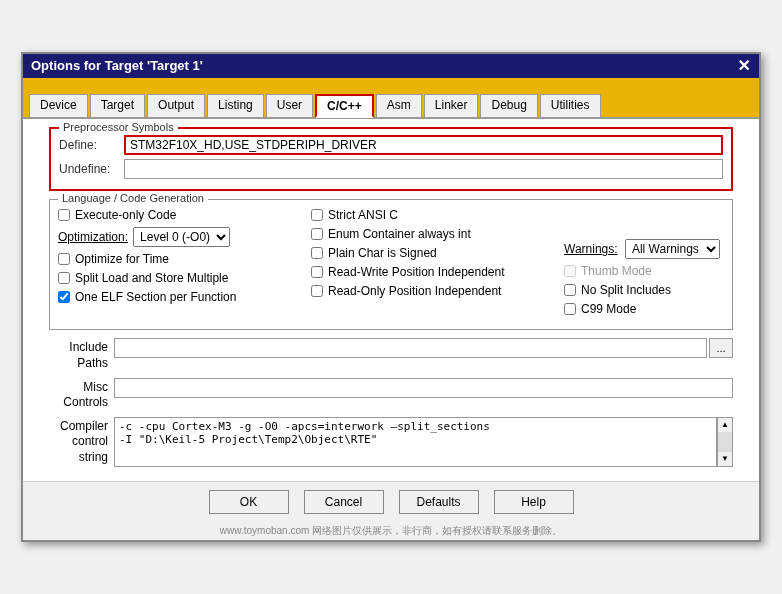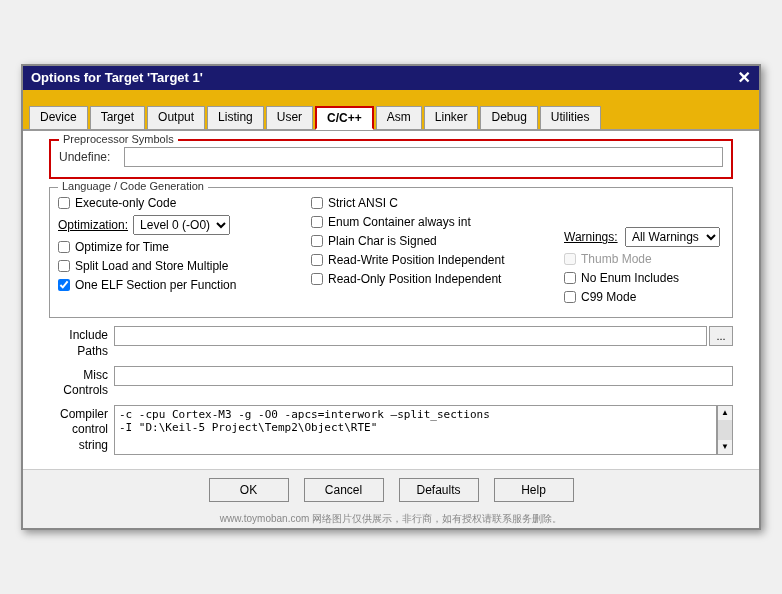--- a/index.html
+++ b/index.html
@@ -294,20 +294,24 @@
     <div class="tab">Linker</div>
     <div class="tab">Debug</div>
     <div class="tab">Utilities</div>
   </div>
 
   <div class="content">
 
     <div class="section-box highlight">
       <span class="section-label">Preprocessor Symbols</span>
       <div class="field-row">
+        <span class="field-label">Define:</span>
+        <input class="field-input highlight" type="text" value="STM32F10X_HD,USE_STDPERIPH_DRIVER" style="">
+      </div>
+      <div class="field-row">
         <span class="field-label">Undefine:</span>
         <input class="field-input" type="text" value="" style="">
       </div>
     </div>
 
     <div class="code-gen-box">
       <span class="code-gen-label">Language / Code Generation</span>
       <div class="code-gen-content">
 
         <div class="col-left">
@@ -368,21 +372,21 @@
               <option>All Warnings</option>
               <option>No Warnings</option>
             </select>
           </div>
           <div class="checkbox-row">
             <input type="checkbox" disabled="" style="">
             <span class="checkbox-label disabled-text">Thumb Mode</span>
           </div>
           <div class="checkbox-row">
             <input type="checkbox" style="">
-            <span class="checkbox-label">No Enum Includes</span>
+            <span class="checkbox-label">No Split Includes</span>
           </div>
           <div class="checkbox-row">
             <input type="checkbox" style="">
             <span class="checkbox-label">C99 Mode</span>
           </div>
         </div>
 
       </div>
     </div>
 

